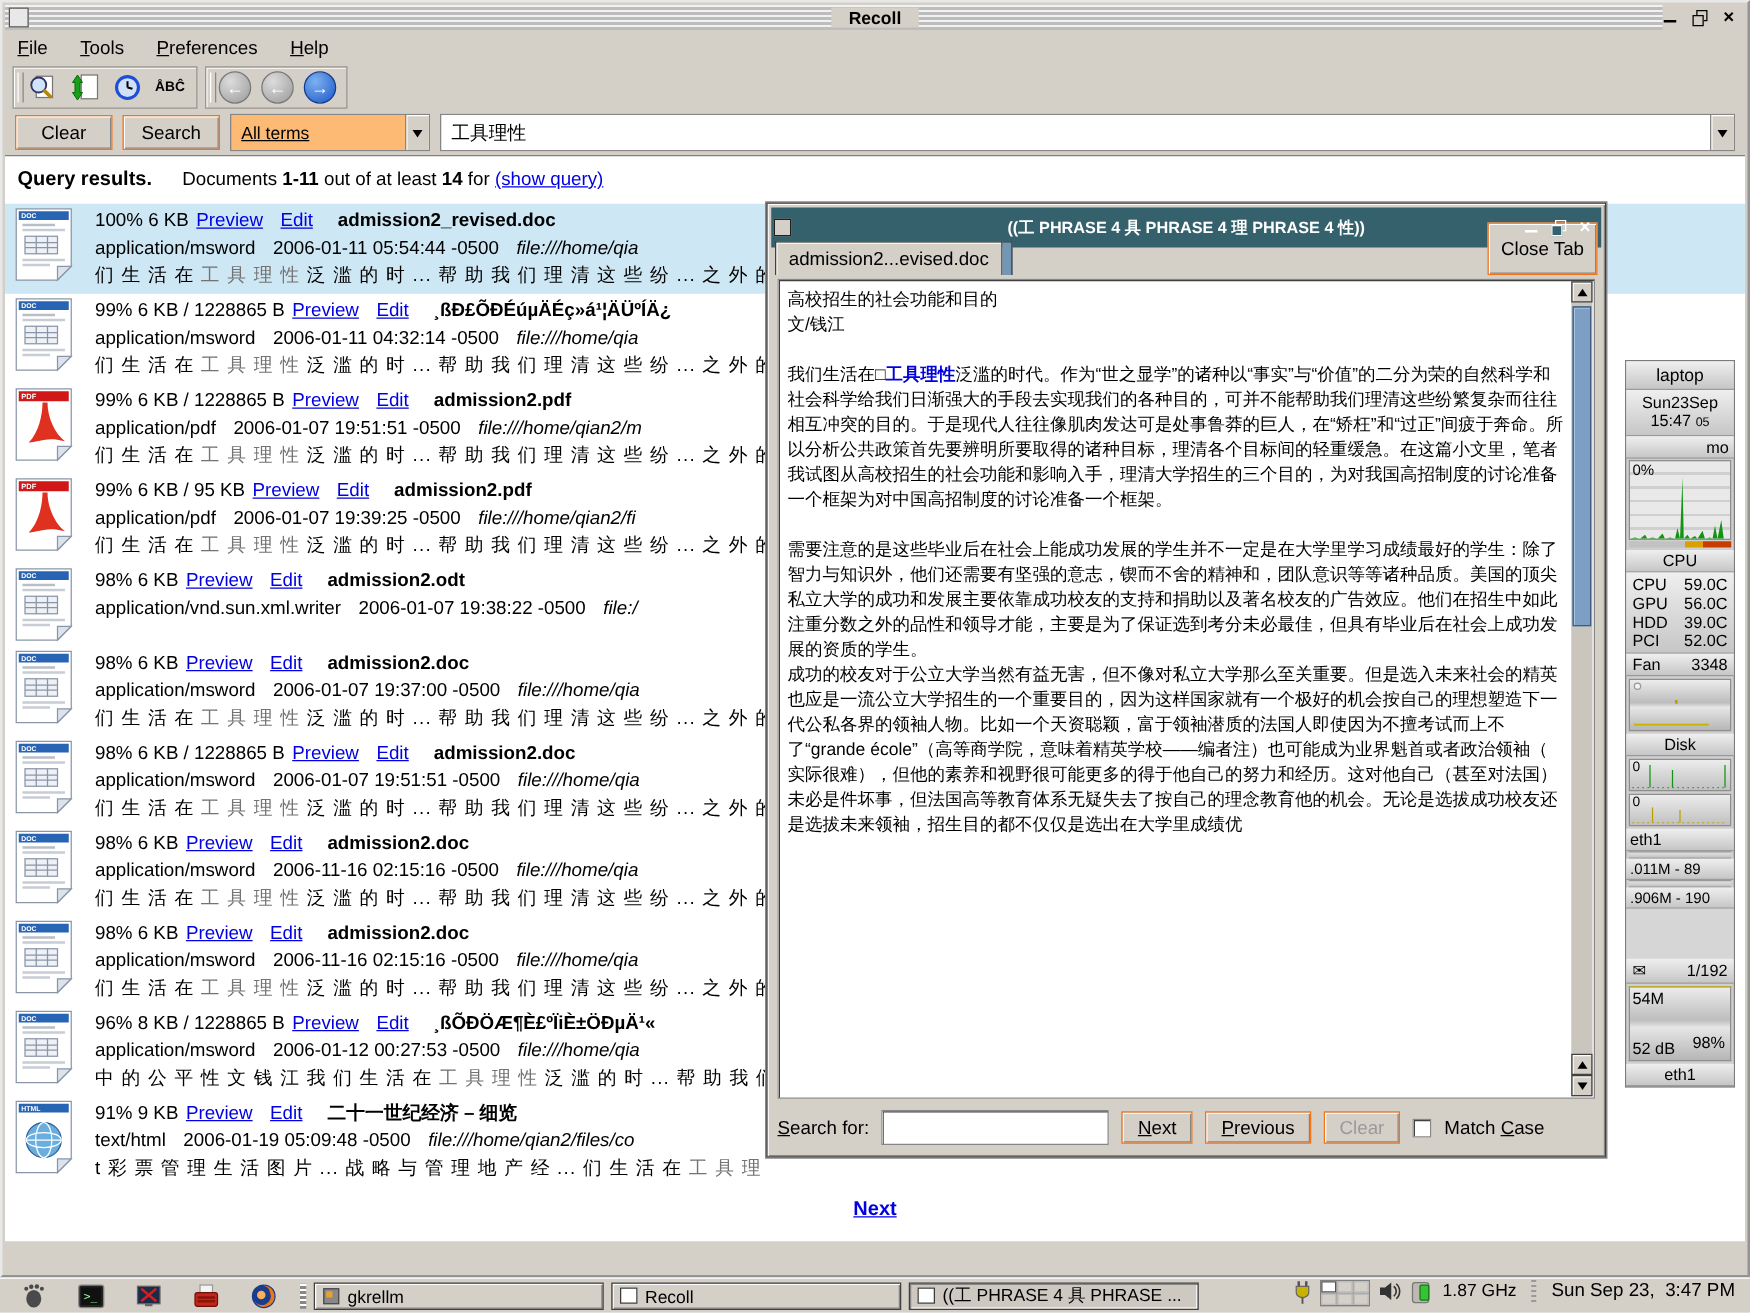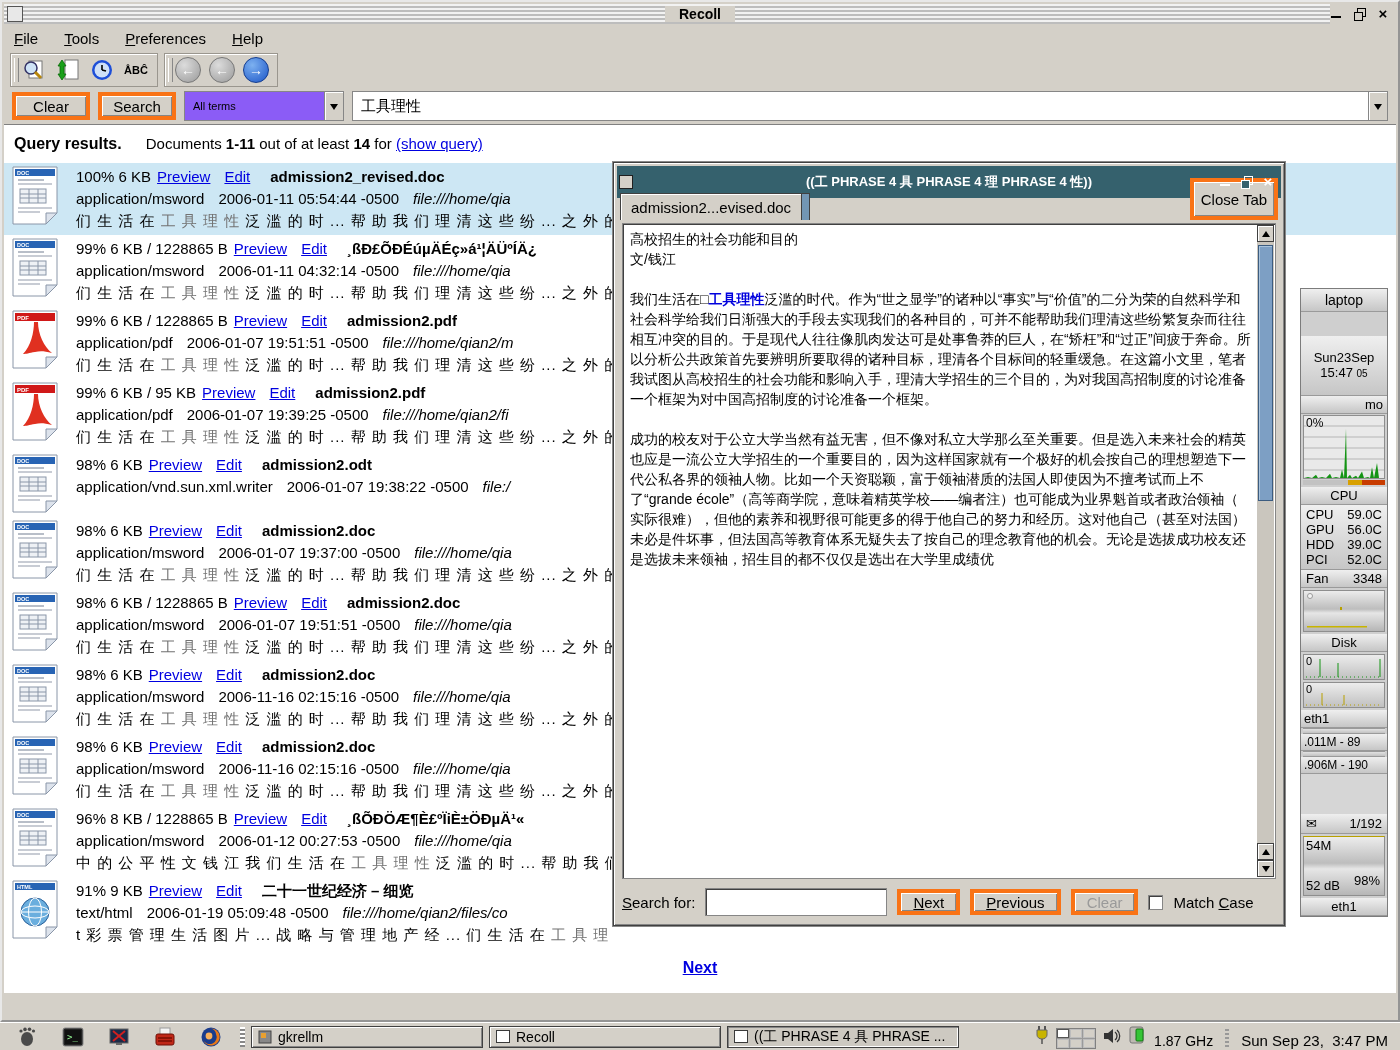--- a/index.html
+++ b/index.html
@@ -1,19 +1,19 @@
 <!DOCTYPE html>
 <html><head>
 <meta charset="utf-8">
 <style>
   html,body{margin:0;padding:0;}
   body{width:1400px;height:1050px;position:relative;overflow:hidden;
        font-family:"Liberation Sans",sans-serif;background:#d4d0c8;color:#000;}
   .btn{display:inline-flex;align-items:center;justify-content:center;cursor:default;
-       font-size:15px;background:#d4d0c8;border:4px solid #f97316;
+       font-size:15px;background:#d4d0c8;border:1px solid #f97316;
        box-shadow:inset 1px 1px 0 #fff, inset -1px -1px 0 #868686;}
   u{text-decoration:underline;}
   a.lnk{color:#0000e0;text-decoration:underline;cursor:pointer;}
   
   #main-window{position:absolute;left:0;top:0;width:1400px;height:1022px;background:#d4d0c8;
       border:2px outset #e8e8e8;box-sizing:border-box;}
   #titlebar{position:absolute;left:2px;right:2px;top:2px;height:20px;
       background:repeating-linear-gradient(to bottom,#f2f2f2 0 2px,#bdbdbd 2px 4px);
       display:flex;align-items:center;}
   #titlebar .appicon{width:14px;height:14px;margin-left:3px;background:#e8e8e8;
@@ -39,21 +39,21 @@
   .tbicon{width:26px;height:26px;display:flex;align-items:center;justify-content:center;cursor:pointer;}
   .navcirc{width:24px;height:24px;border-radius:50%;display:flex;align-items:center;justify-content:center;}
   .navgray{background:radial-gradient(circle at 35% 30%,#dcdcdc,#9a9a9a);border:1px solid #777;}
   .navblue{background:radial-gradient(circle at 35% 30%,#7db1f0,#1c56c8);border:1px solid #123c90;}
   .navarrow{color:#fff;font-weight:bold;font-size:14px;line-height:1;}
   
   #searchrow{position:absolute;left:2px;top:88px;height:32px;right:2px;display:flex;align-items:center;gap:8px;padding-left:8px;}
   #searchrow .btn{width:78px;height:28px;}
   .combo{height:28px;display:flex;align-items:stretch;background:#fff;border:1px solid #868686;
       box-shadow:inset 1px 1px 0 #404040, inset -1px -1px 0 #fff;}
-  .combo .cval{flex:1;display:flex;align-items:center;padding-left:8px;font-size:11px;background:#8b5cf6;}
+  .combo .cval{flex:1;display:flex;align-items:center;padding-left:8px;font-size:14px;background:#fdba74;text-decoration:underline;}
   .carrow{width:18px;display:flex;align-items:center;justify-content:center;background:#d4d0c8;
       border-left:1px solid #868686;box-shadow:inset 1px 1px 0 #fff;}
   .carrow::after{content:"";border:4px solid transparent;border-top:6px solid #000;margin-top:5px;}
   #mode-combo{width:158px;}
   #query-combo{flex:1;margin-right:8px;}
   #query-combo input{flex:1;border:0;outline:none;font-size:15px;padding-left:8px;
       font-family:"Liberation Sans",sans-serif;background:#fff;}
   
   #results{position:absolute;left:2px;right:2px;top:122px;height:868px;background:#fff;
       border-top:1px solid #808080;overflow:hidden;}
@@ -114,21 +114,21 @@
   #pv-findbar .btn{height:26px;padding:0 12px;}
   #pv-findbar .btn.disabled{color:#9a9a9a;}
   .chk{width:13px;height:13px;background:#fff;border:1px solid #868686;
       box-shadow:inset 1px 1px 0 #404040;display:inline-block;}
   
   #gkrellm{position:absolute;left:1300px;top:288px;width:88px;background:#cfcfcf;
       border:1px solid #7c7c7c;box-sizing:border-box;font-size:13px;}
   .gk-sec{border-bottom:1px solid #9a9a9a;background:linear-gradient(#efefef,#c6c6c6);
       padding:1px 4px;box-sizing:border-box;}
   .gk-host{text-align:center;font-size:14px;padding:3px 0;}
-  .gk-clock{text-align:center;line-height:15px;padding:14px 0;margin-top:24px;}
+  .gk-clock{text-align:center;line-height:15px;padding:2px 0;}
   .gk-clock .sec{font-size:10px;}
   .gk-right{text-align:right;font-size:13px;}
   .gchart{position:relative;margin:1px 2px;height:62px;border:1px solid #8e8e8e;
       background:repeating-linear-gradient(to bottom,#e9e9e9 0 9px,#cfcfcf 9px 11px);}
   .gchart .pct{position:absolute;left:2px;top:0;font-size:12px;}
   .gchart svg{position:absolute;left:0;bottom:0;width:100%;height:100%;}
   .krell{height:5px;margin:0 2px 2px 2px;
       background:linear-gradient(90deg,#c2c2c2 0 55%,#d8a000 55% 72%,#c83c00 72% 100%);}
   .gk-label{text-align:center;padding:1px 0;}
   .gk-temp{display:flex;justify-content:space-between;padding:0 5px;line-height:15px;font-size:13px;}
@@ -151,21 +151,21 @@
   #taskbar{position:absolute;left:0;bottom:0;width:1400px;height:28px;background:#d4d0c8;
       border-top:1px solid #fff;display:flex;align-items:center;box-sizing:border-box;padding:0 4px;}
   .launcher{width:24px;height:24px;margin:0 11px;display:flex;align-items:center;justify-content:center;cursor:pointer;}
   .tb-handle{width:5px;height:20px;margin:0 6px;background:repeating-linear-gradient(to bottom,#fff 0 2px,#888 2px 4px);}
   .taskbtn{width:232px;height:22px;margin-right:6px;display:flex;align-items:center;gap:6px;
       font-size:14px;padding:0 6px;box-sizing:border-box;background:#d4d0c8;
       border:1px solid #404040;box-shadow:inset 1px 1px 0 #fff, inset -1px -1px 0 #868686;
       overflow:hidden;white-space:nowrap;}
   .taskbtn.active{box-shadow:inset 1px 1px 0 #868686, inset -1px -1px 0 #fff;background:#cdc9c1;}
   .winico{width:12px;height:11px;border:1.5px solid #3a3a3a;background:#fff;display:inline-block;flex:0 0 auto;}
-  #tray{margin-left:auto;display:flex;align-items:flex-end;gap:6px;}
+  #tray{margin-left:auto;display:flex;align-items:flex-start;gap:6px;}
   #cpu-freq{font-size:14px;}
   .tb-sep{width:4px;height:20px;background:repeating-linear-gradient(to bottom,#999 0 2px,transparent 2px 4px);margin:0 6px;}
   #tb-clock{font-size:15px;padding-right:8px;white-space:pre;}
   .pager{display:grid;grid-template-columns:12px 12px 12px;grid-template-rows:9px 9px;gap:1px;
       background:#9a9a9a;border:1px solid #808080;}
   .pager span{background:#d4d0c8;border:1px solid #bdbdbd;box-sizing:border-box;}
   .pager span.on{background:#fff;border:1px solid #555;}
 </style>
 </head>
 <body>
@@ -494,20 +494,21 @@
   <div id="pv-tabbar">
     <span class="pv-tab">admission2...evised.doc</span>
     <span class="pv-tabstrip"></span>
     <button class="btn" id="pv-closetab">Close Tab</button>
   </div>
   <div id="pv-textframe">
     <div id="pv-content">
         <div class="para gap"><span>高校招生的社会功能和目的
 文/钱江</span></div>
         <div class="para gap"><span>我们生活在□</span><span class="hl">工具理性</span><span>泛滥的时代。作为“世之显学”的诸种以“事实”与“价值”的二分为荣的自然科学和社会科学给我们日渐强大的手段去实现我们的各种目的，可并不能帮助我们理清这些纷繁复杂而往往相互冲突的目的。于是现代人往往像肌肉发达可是处事鲁莽的巨人，在“矫枉”和“过正”间疲于奔命。所以分析公共政策首先要辨明所要取得的诸种目标，理清各个目标间的轻重缓急。在这篇小文里，笔者我试图从高校招生的社会功能和影响入手，理清大学招生的三个目的，为对我国高招制度的讨论准备一个框架为对中国高招制度的讨论准备一个框架。</span></div>
+        <div class="para"><span>需要注意的是这些毕业后在社会上能成功发展的学生并不一定是在大学里学习成绩最好的学生：除了智力与知识外，他们还需要有坚强的意志，锲而不舍的精神和，团队意识等等诸种品质。美国的顶尖私立大学的成功和发展主要依靠成功校友的支持和捐助以及著名校友的广告效应。他们在招生中如此注重分数之外的品性和领导才能，主要是为了保证选到考分未必最佳，但具有毕业后在社会上成功发展的资质的学生。</span></div>
         <div class="para"><span>成功的校友对于公立大学当然有益无害，但不像对私立大学那么至关重要。但是选入未来社会的精英也应是一流公立大学招生的一个重要目的，因为这样国家就有一个极好的机会按自己的理想塑造下一代公私各界的领袖人物。比如一个天资聪颖，富于领袖潜质的法国人即使因为不擅考试而上不了“grande école”（高等商学院，意味着精英学校——编者注）也可能成为业界魁首或者政治领袖（</span></div>
         <div class="para"><span>实际很难），但他的素养和视野很可能更多的得于他自己的努力和经历。这对他自己（甚至对法国）未必是件坏事，但法国高等教育体系无疑失去了按自己的理念教育他的机会。无论是选拔成功校友还是选拔未来领袖，招生目的都不仅仅是选出在大学里成绩优</span></div>
       </div>
     <div id="pv-scroll">
       <span class="sbtn" style="top:0;">
           <span class="tri-up"></span>
         </span>
       <span id="sb-thumb"></span>
       <span class="sbtn" style="bottom:17px;">
           <span class="tri-up"></span>

